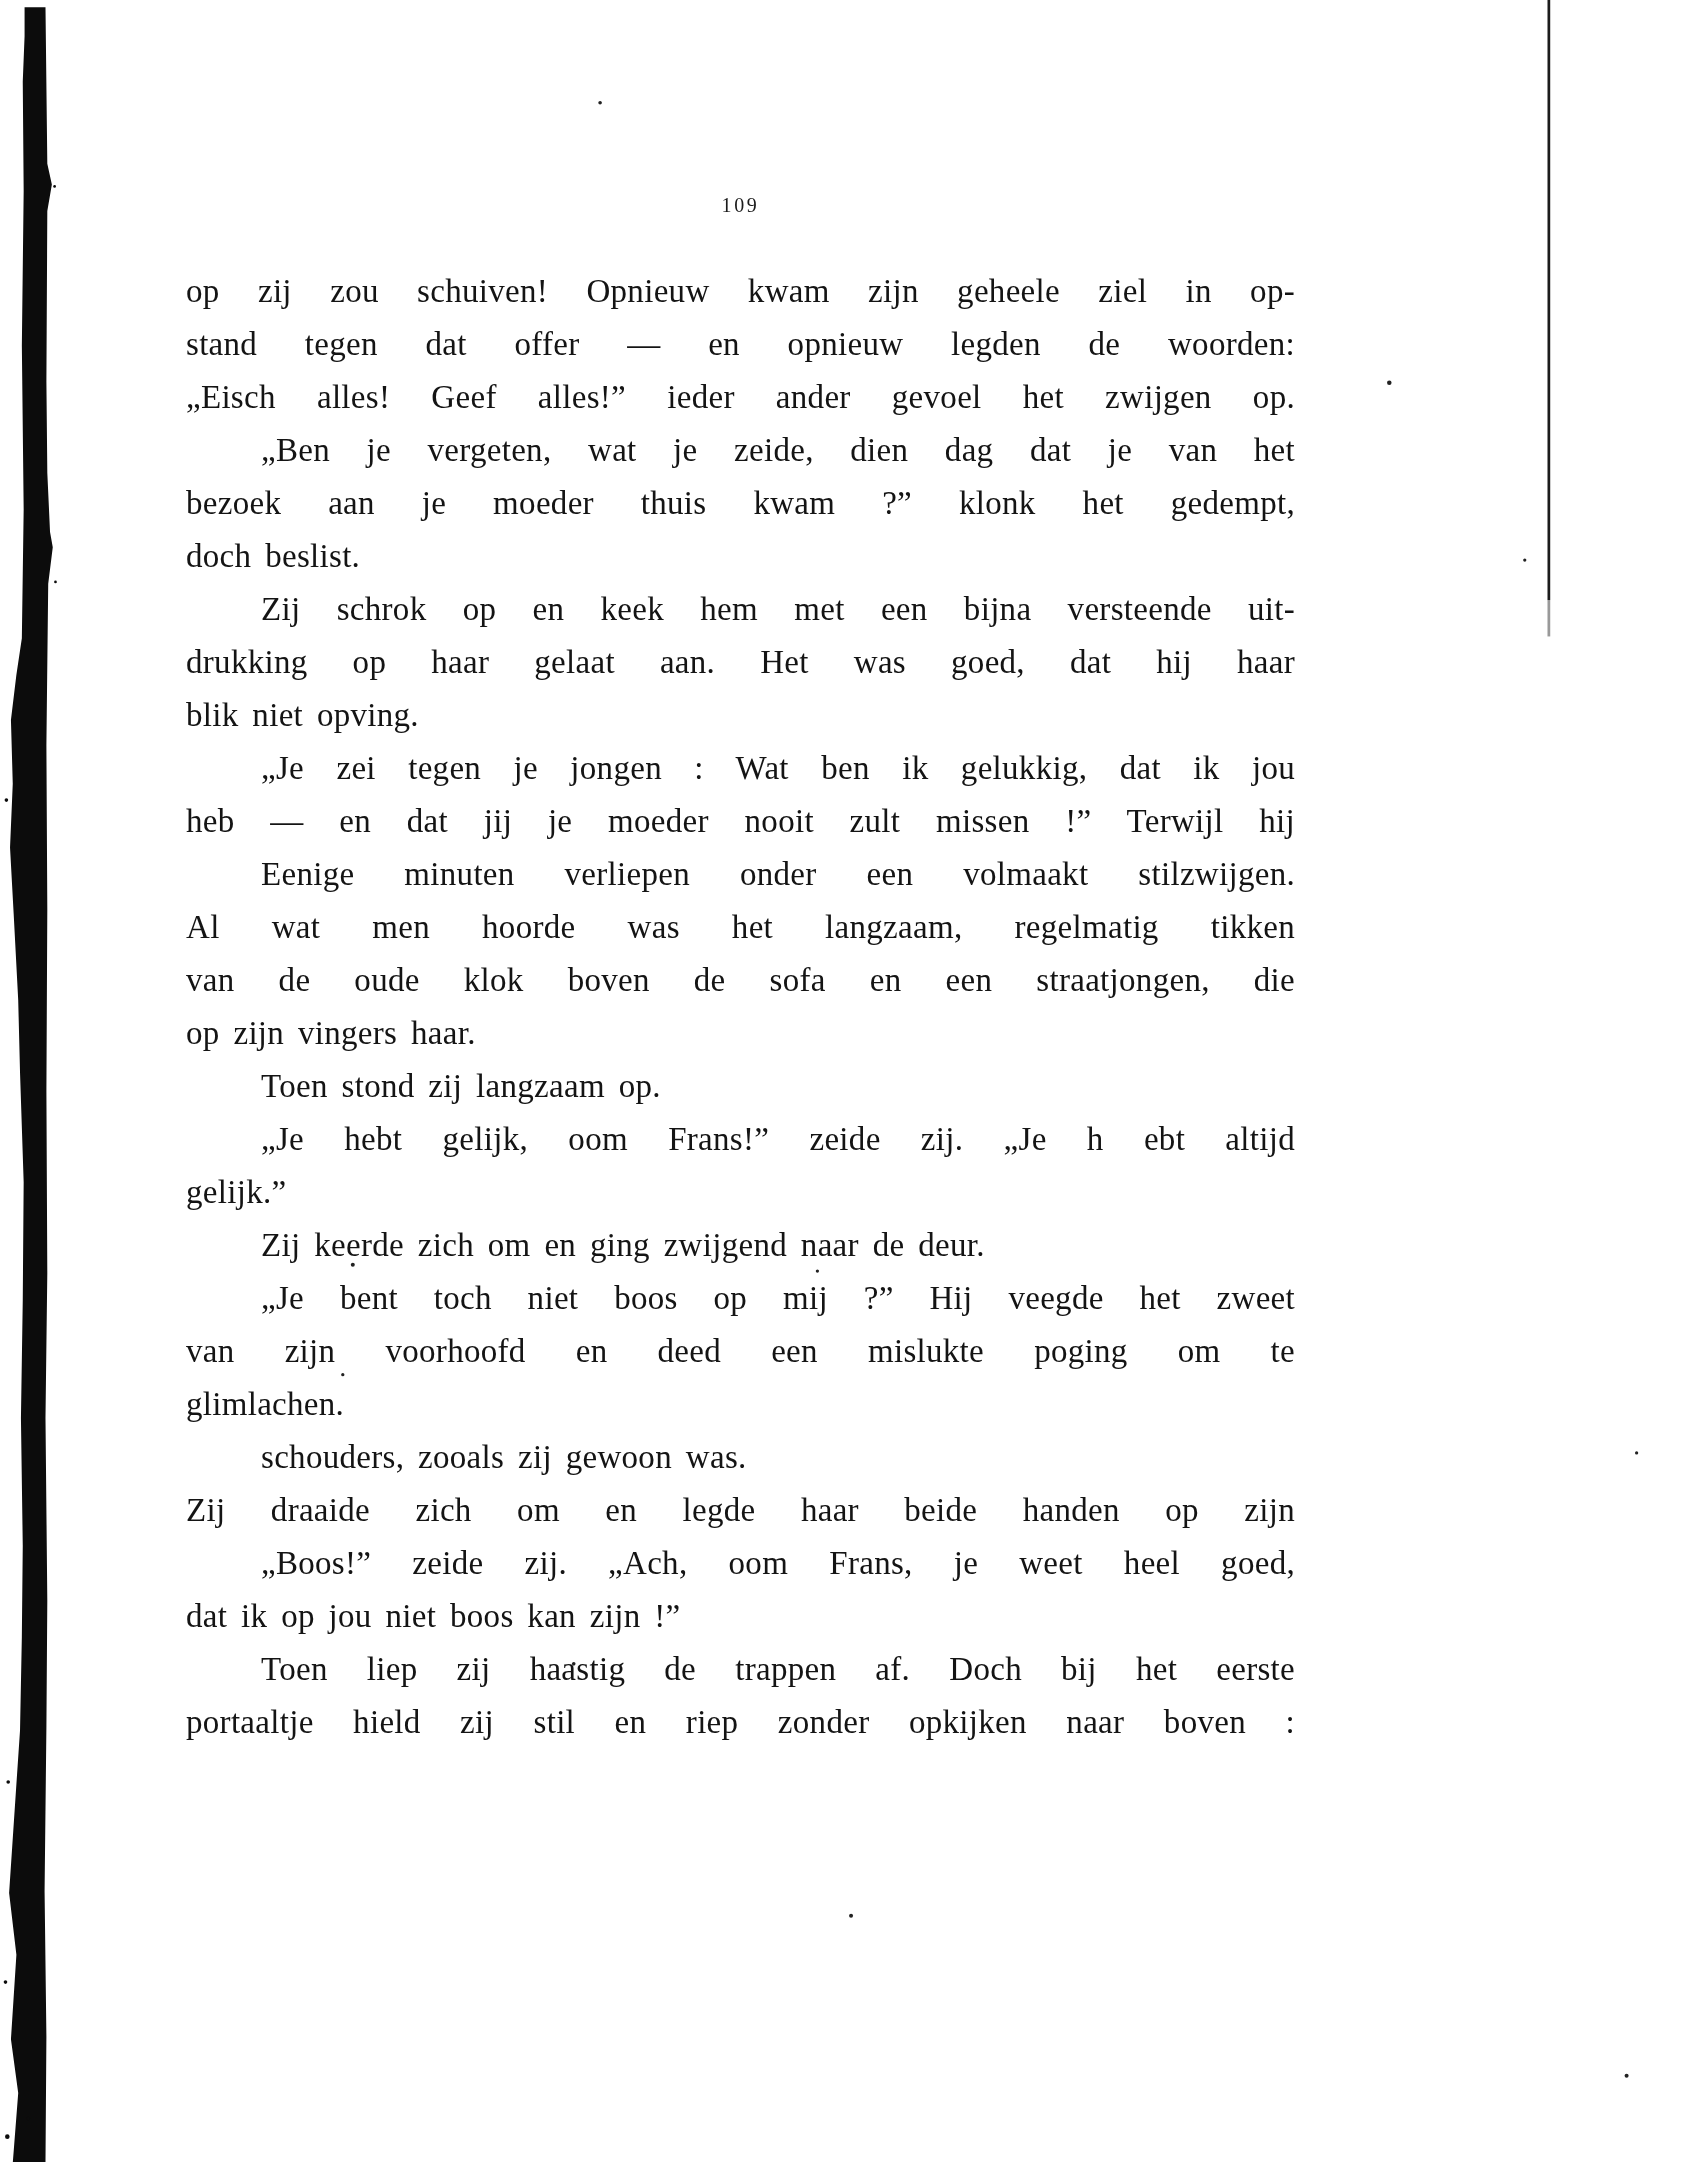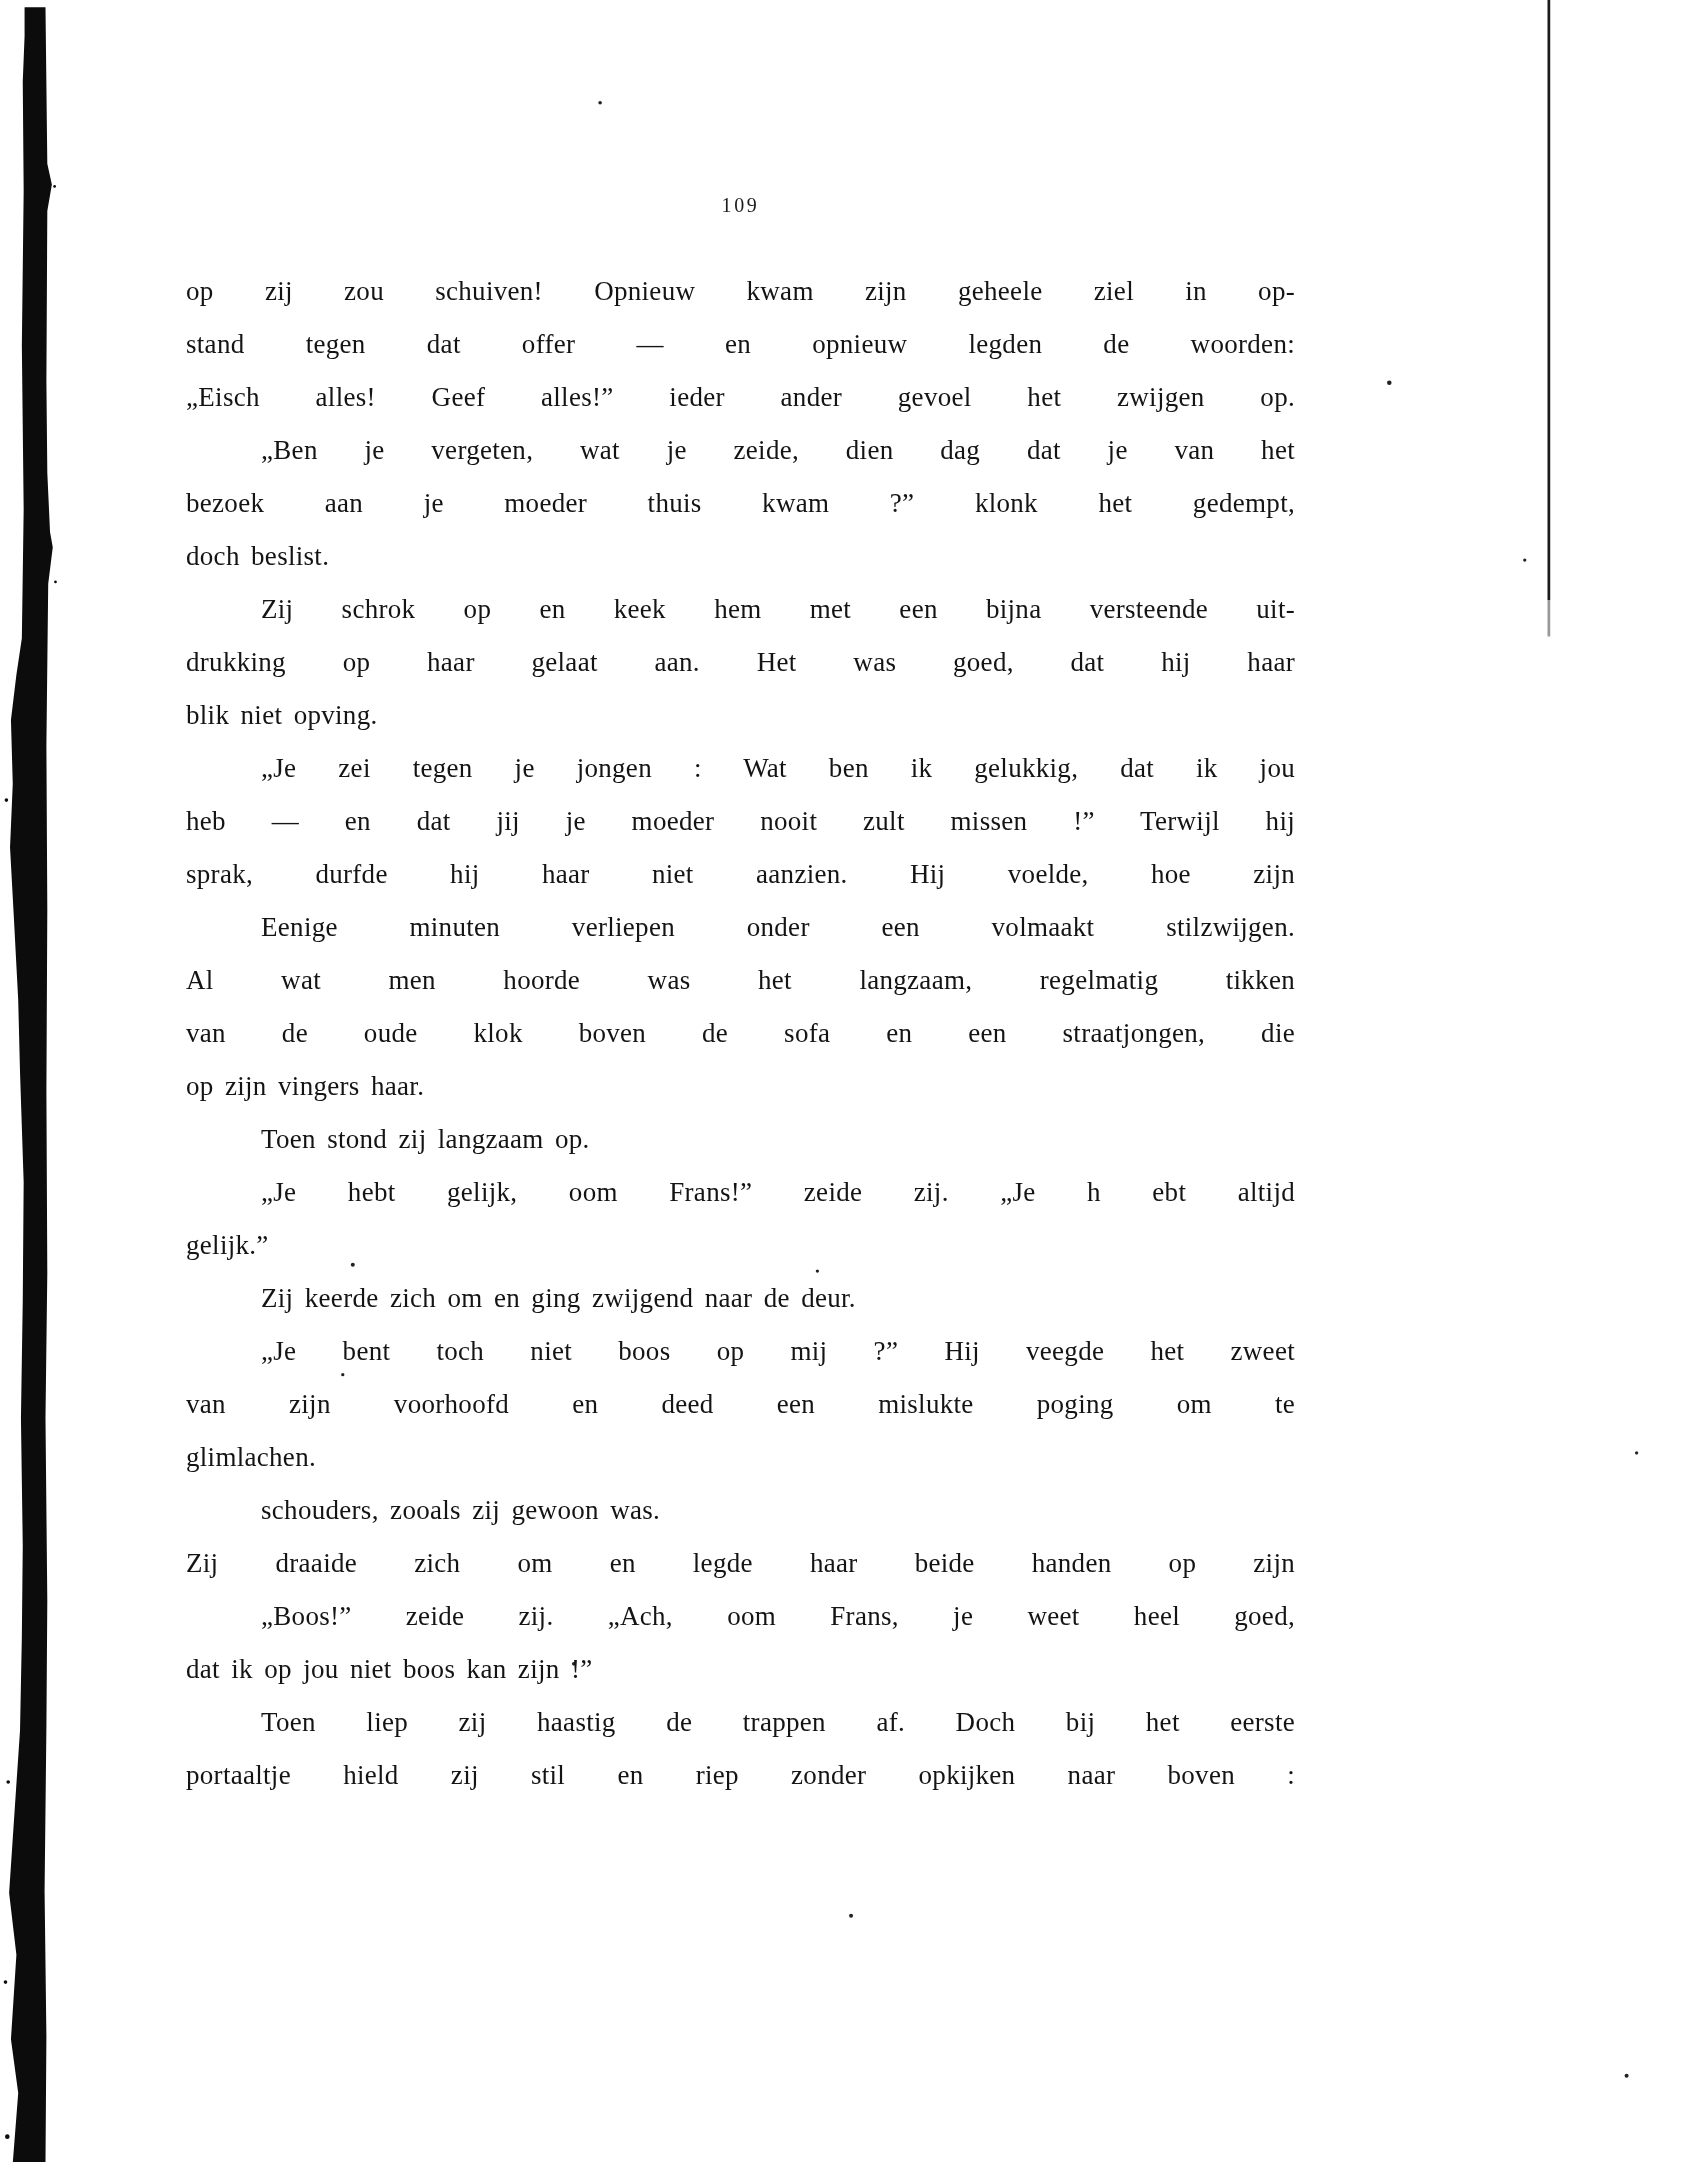--- a/index.html
+++ b/index.html
@@ -10,21 +10,21 @@
   }
   .page{position:absolute;inset:0;background:#fff;}
   .artifacts{position:absolute;left:0;top:0;pointer-events:none;}
   .pageno{
     position:absolute;top:187px;left:186px;width:1109px;
     text-align:center;font-size:20px;line-height:36px;
     letter-spacing:2.7px;color:#1b1b1b;
   }
   .text-block{
     position:absolute;left:186px;top:265px;width:1109px;
-    color:#141414;font-size:27px;line-height:53px;
+    color:#141414;font-size:33px;line-height:53px;
     word-spacing:0.16em;letter-spacing:0.3px;
   }
   .line{
     text-align:justify;
     text-align-last:justify;
     height:53px;white-space:normal;
   }
   .line.nj{text-align-last:left;}
   .para{margin:0;}
   .para.indent .line:first-child{padding-left:75px;}
@@ -88,21 +88,20 @@
 
   <div class="para indent">
     <div class="line">Zij schrok op en keek hem met een bijna versteende uit-</div>
     <div class="line">drukking op haar gelaat aan. Het was goed, dat hij haar</div>
     <div class="line nj">blik niet opving.</div>
   </div>
 
   <div class="para indent">
     <div class="line">„Je zei tegen je jongen : Wat ben ik gelukkig, dat ik jou</div>
     <div class="line">heb — en dat jij je moeder nooit zult missen !” Terwijl hij</div>
-    <div class="line">sprak, durfde hij haar niet aanzien. Hij voelde, hoe zijn</div>
   </div>
 
   <div class="para indent">
     <div class="line">Eenige minuten verliepen onder een volmaakt stilzwijgen.</div>
     <div class="line">Al wat men hoorde was het langzaam, regelmatig tikken</div>
     <div class="line">van de oude klok boven de sofa en een straatjongen, die</div>
     <div class="line nj">op zijn vingers haar.</div>
   </div>
 
   <div class="para indent">

